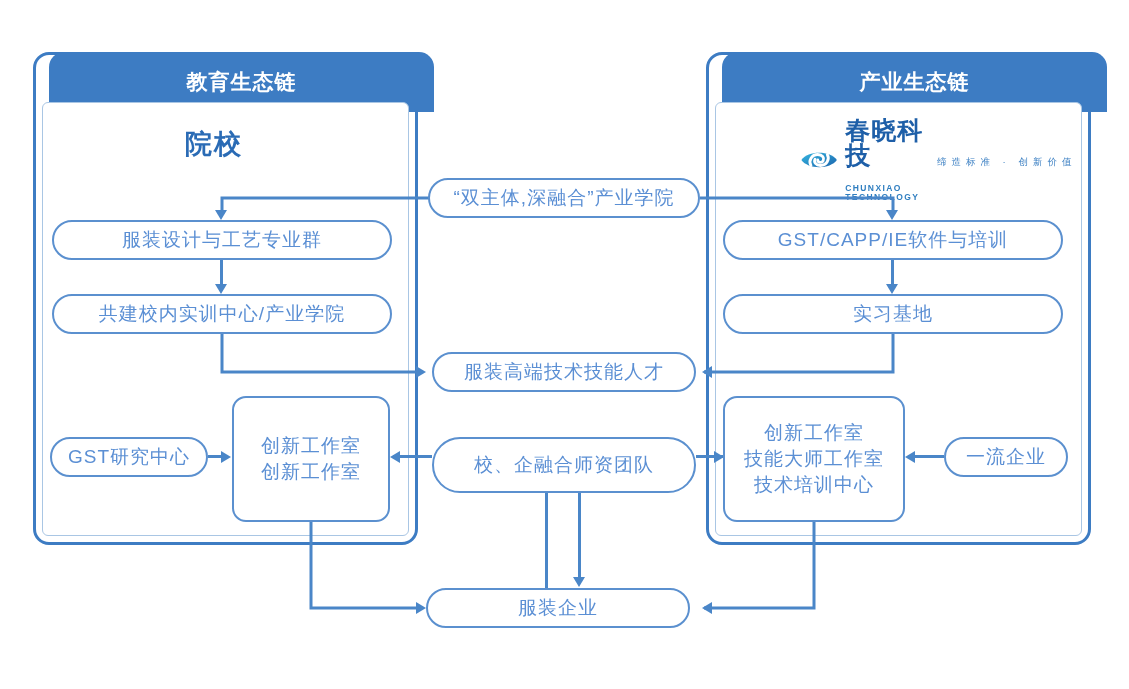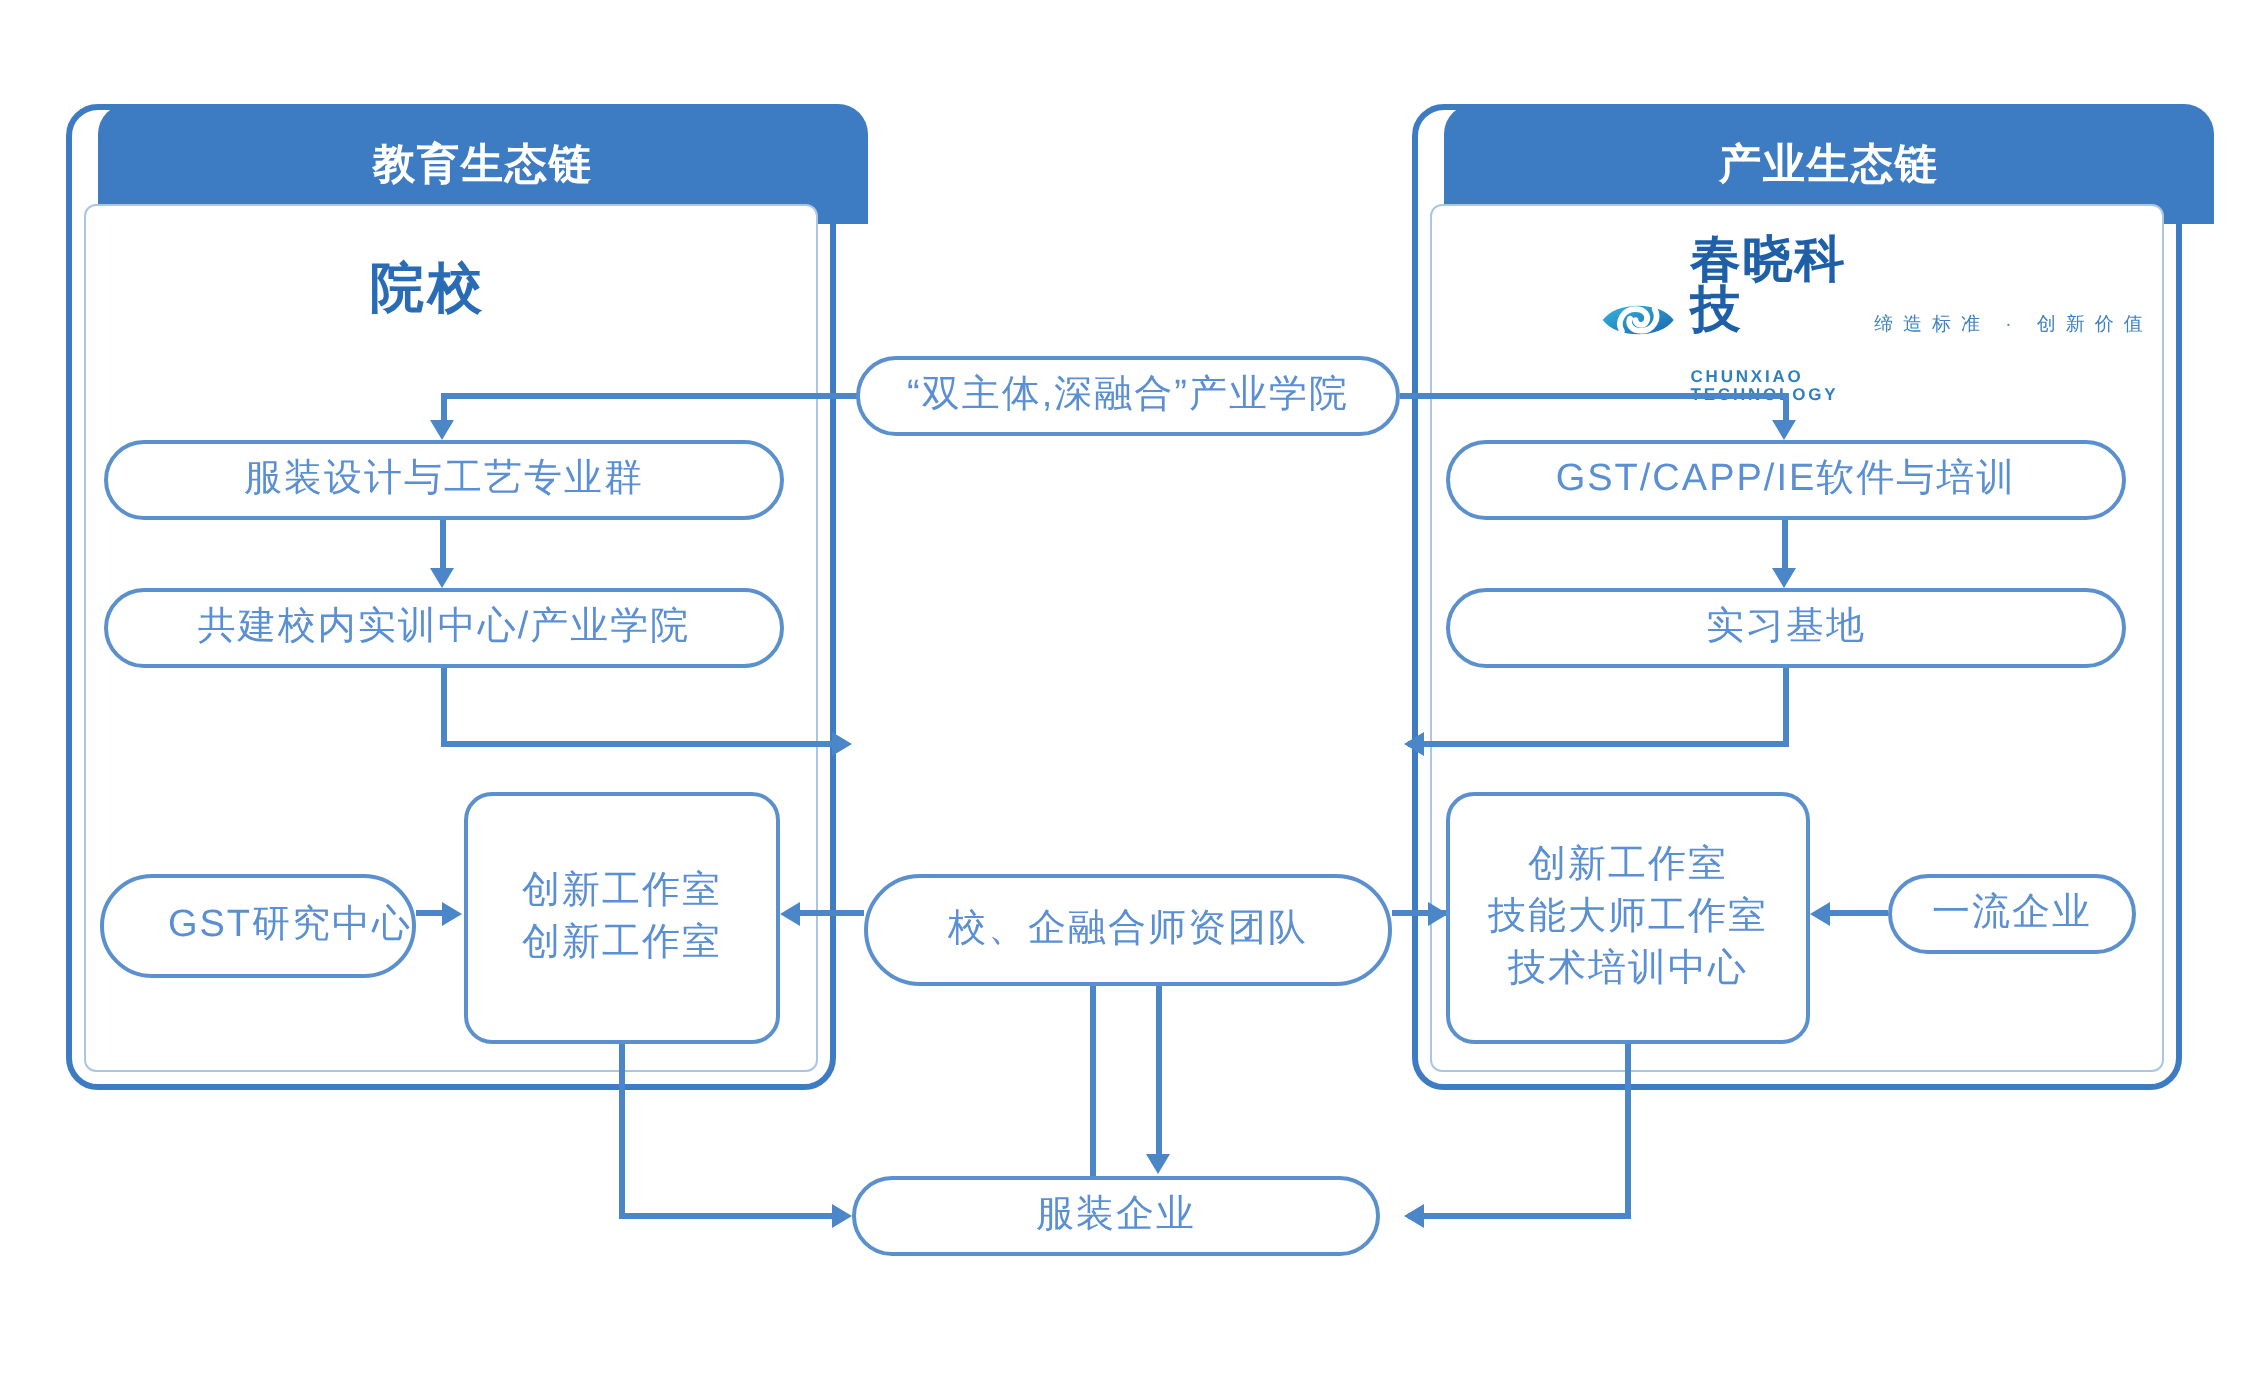--- a/index.html
+++ b/index.html
@@ -193,21 +193,21 @@
   <div class="col-title" style="left:185px;top:126px;">院校</div>
 
   <div class="node pill" style="left:52px;top:294px;width:340px;height:40px;">
     <span class="line">共建校内实训中心/产业学院</span>
   </div>
 
   <div class="node pill" style="left:52px;top:220px;width:340px;height:40px;">
     <span class="line">服装设计与工艺专业群</span>
   </div>
 
-  <div class="node pill" style="left:50px;top:437px;width:158px;height:52px;align-items:flex-end;">
+  <div class="node pill" style="left:50px;top:437px;width:158px;height:40px;">
     <span class="line">GST研究中心</span>
   </div>
 
   <div class="node rrect" style="left:232px;top:396px;width:158px;height:126px;">
     <span class="line">创新工作室</span>
     <span class="line">创新工作室</span>
   </div>
 
   <div class="panel" style="left:706px;top:52px;width:385px;height:493px;">
     <div class="panel-head" style="width:385px;">
@@ -256,20 +256,23 @@
   <div class="node rrect" style="left:723px;top:396px;width:182px;height:126px;">
     <span class="line">创新工作室</span>
     <span class="line">技能大师工作室</span>
     <span class="line">技术培训中心</span>
   </div>
 
   <div class="node pill" style="left:428px;top:178px;width:272px;height:40px;">
     <span class="line">“双主体,深融合”产业学院</span>
   </div>
 
+  <div class="node pill" style="left:432px;top:352px;width:264px;height:40px;">
+    <span class="line">服装高端技术技能人才</span>
+  </div>
 
   <div class="node pill" style="left:432px;top:437px;width:264px;height:56px;">
     <span class="line">校、企融合师资团队</span>
   </div>
 
   <div class="node pill" style="left:426px;top:588px;width:264px;height:40px;">
     <span class="line">服装企业</span>
   </div>
 
   <div class="seg v" style="left:220px;top:260px;height:26px;"></div>

